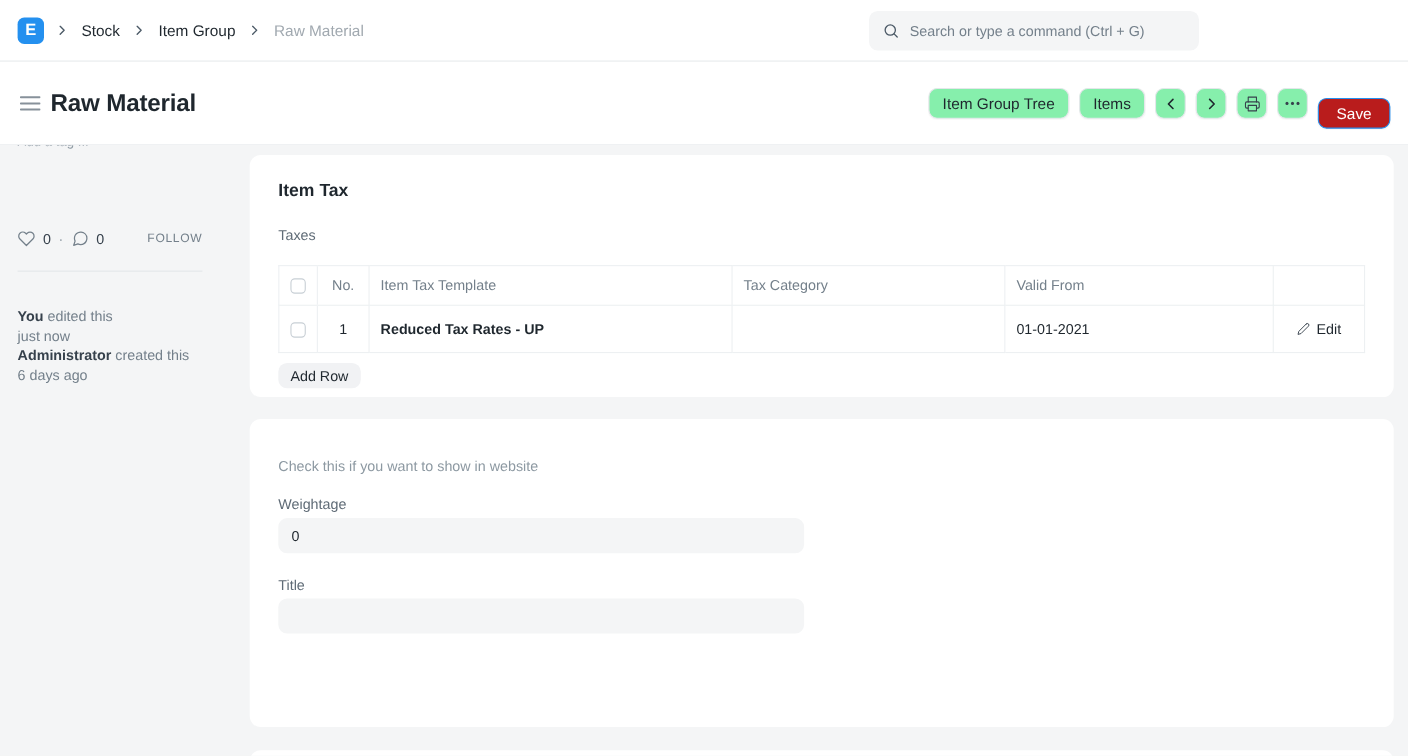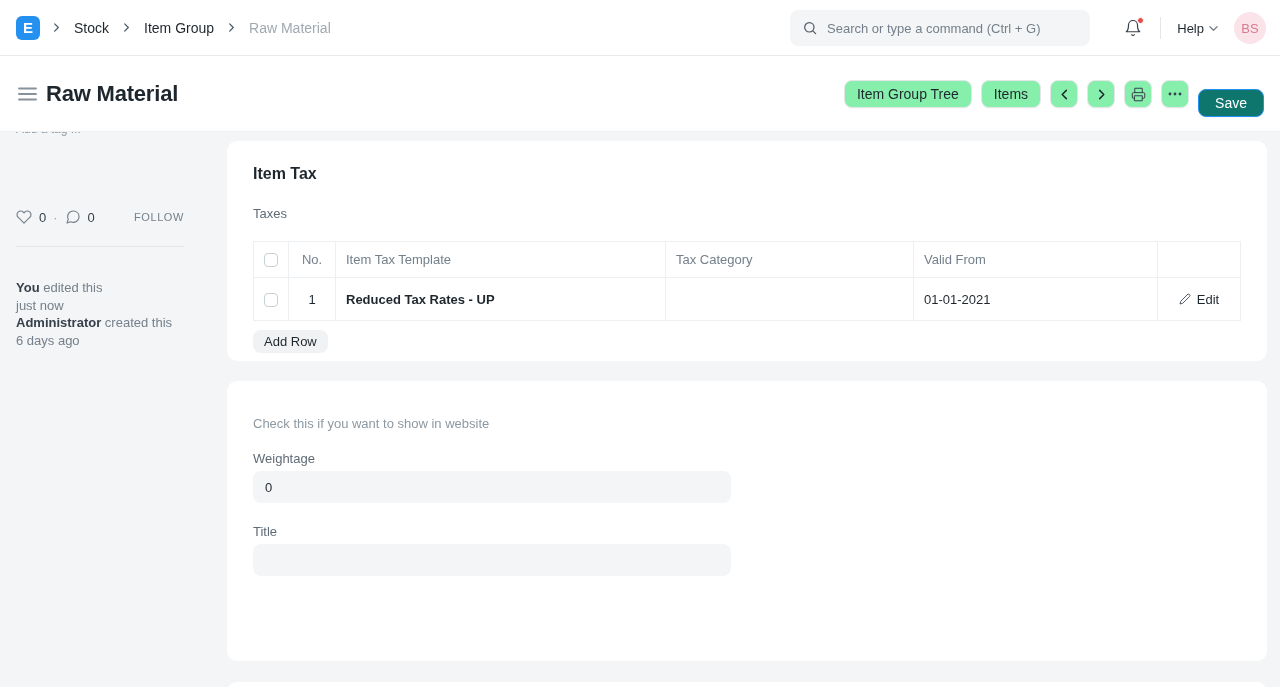--- a/index.html
+++ b/index.html
@@ -70,21 +70,21 @@
   .menu-btn { padding: 2px; cursor: pointer; margin-right: 7px; }
   .page-title { font-size: 22px; font-weight: 700; color: #1f272e; letter-spacing: -0.2px; }
   .head-actions { margin-left: auto; display: flex; align-items: center; gap: 9px; }
   .btn {
     height: 28px; border-radius: 8px; border: 1px solid #e4e7ea; background: #86efac;
     font-family: "Liberation Sans", sans-serif; font-size: 14px; color: #1f272e;
     padding: 0 12px; display: inline-flex; align-items: center; justify-content: center;
     cursor: pointer; box-shadow: 0 0.5px 1px rgba(0,0,0,0.03);
   }
   .btn-icon { width: 28px; padding: 0; }
-  .btn-primary { background: #0f766e; border-color: #2490ef; color: #fff; padding: 0 16px; margin-top: 17px; }
+  .btn-primary { background: #b91c1c; border-color: #2490ef; color: #fff; padding: 0 16px; margin-top: 17px; }
 
   
   .sidebar { position: absolute; left: 16px; top: 0; width: 168px; z-index: 1; }
   .add-tag { position: absolute; top: 122px; left: 0; font-size: 12px; color: #8d99a2; cursor: pointer; }
   .social-row {
     position: absolute; top: 209px; left: 0; width: 168px;
     display: flex; align-items: center; gap: 7px; color: #36414c; font-size: 13px;
   }
   .count-icon { color: #74808b; cursor: pointer; display: flex; }
   .dot-sep { color: #9aa4ac; }
@@ -185,39 +185,20 @@
   <div class="search-bar">
     <span>
       <svg width="16" height="16" viewBox="0 0 24 24" fill="none" stroke="#4c5a67" stroke-width="1.8" stroke-linecap="round">
           <circle cx="11" cy="11" r="7"></circle>
           <line x1="20.5" y1="20.5" x2="16.2" y2="16.2"></line>
         </svg>
     </span>
     <input type="text" placeholder="Search or type a command (Ctrl + G)" style="">
   </div>
 
-  <div class="navbar-right">
-    <div class="bell-wrap">
-      <svg width="18" height="18" viewBox="0 0 24 24" fill="none" stroke="#36414c" stroke-width="1.6" stroke-linecap="round" stroke-linejoin="round">
-          <path d="M18 8A6 6 0 0 0 6 8c0 7-3 9-3 9h18s-3-2-3-9"></path>
-          <path d="M13.73 21a2 2 0 0 1-3.46 0"></path>
-        </svg>
-      <span class="bell-dot"></span>
-    </div>
-    <div class="nav-divider"></div>
-    <div class="help-menu">
-      <span>Help</span>
-      <svg width="9" height="9" viewBox="0 0 10 10">
-          <polyline points="1,3 5,7 9,3" fill="none" stroke="#74808b" stroke-width="1.4" stroke-linecap="round" stroke-linejoin="round"></polyline>
-        </svg>
-    </div>
-    <div class="avatar">
-      <span>BS</span>
-    </div>
-  </div>
 </header>
 
 <div class="page-head">
   <div class="page-head-inner">
     <span class="menu-btn">
       <svg width="19" height="14" viewBox="0 0 19 14" stroke="#87919a" stroke-width="1.8" stroke-linecap="round">
           <line x1="1" y1="1.5" x2="18" y2="1.5"></line>
           <line x1="1" y1="7" x2="18" y2="7"></line>
           <line x1="1" y1="12.5" x2="18" y2="12.5"></line>
         </svg>

